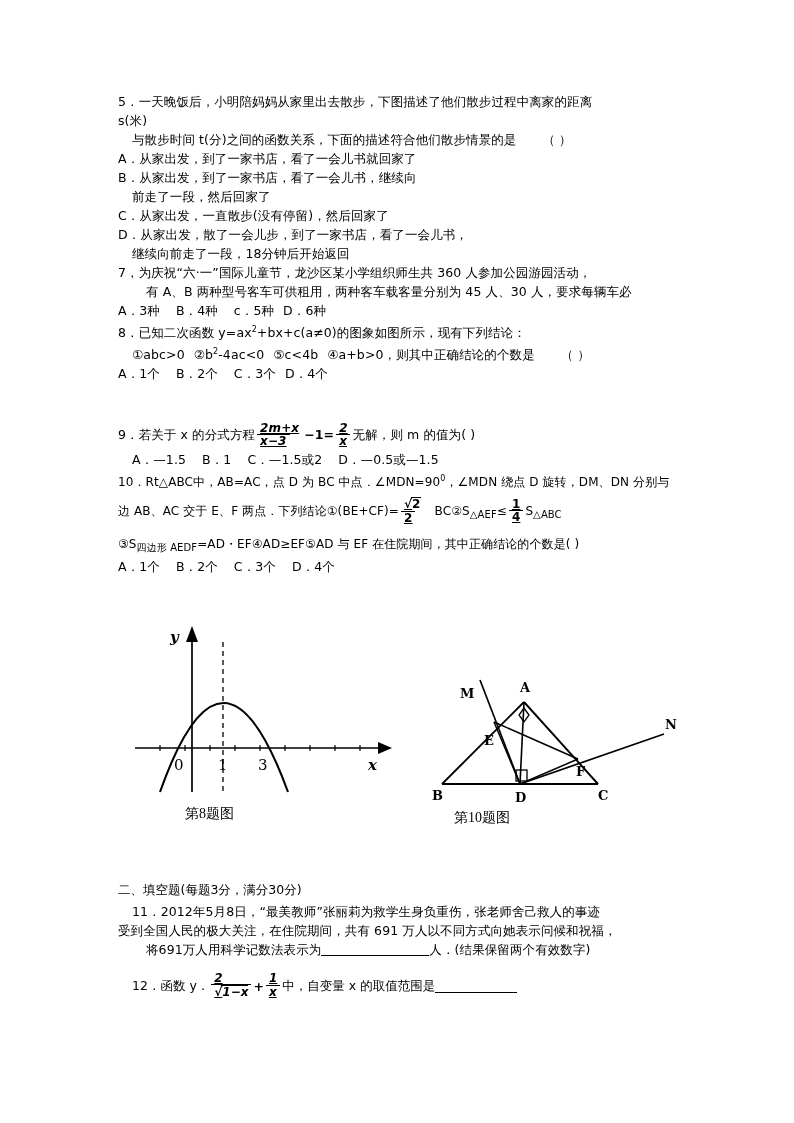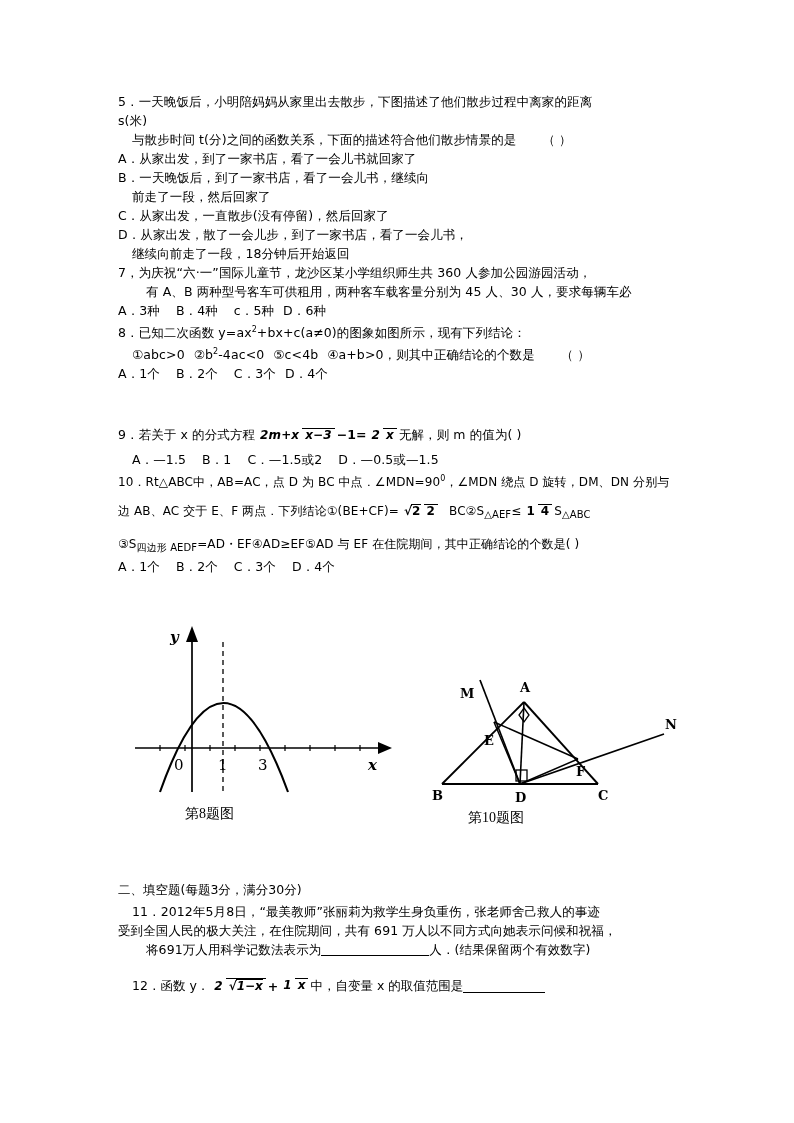--- a/index.html
+++ b/index.html
@@ -42,29 +42,30 @@
   .sp-wide { display: inline-block; width: 26px; }
   .sp-mid  { display: inline-block; width: 16px; }
   .sp-nar  { display: inline-block; width: 9px; }
 
   sup.exp { font-size: 8px; vertical-align: super; }
   sub.sb  { font-size: 10px; vertical-align: sub; }
 
   
   .frac {
     display: inline-flex;
-    flex-direction: row;
-    align-items: flex-end;
+    flex-direction: column;
+    align-items: flex-start;
     vertical-align: middle;
     margin: 0 2px;
     font-weight: bold;
     font-style: italic;
     line-height: 1.04;
     position: relative;
     top: -1px;
+    text-decoration: underline;
   }
   .frac .num {
     font-size: 12px;
     padding: 0 3px;
   }
   .frac .den {
     font-size: 12px;
     padding: 0 3px;
     border-top: 1.6px solid #000;
   }
@@ -99,21 +100,21 @@
   }
   .fig-parabola { left: 12px; top: 0; width: 265px; height: 235px; }
   .fig-triangle { left: 310px; top: 52px; width: 270px; height: 185px; }
   .fig-caption {
     position: absolute;
     font-size: 14px;
     font-family: Liberation Serif, serif;
     white-space: nowrap;
   }
   .cap-8  { left: 55px; top: 185px; }
-  .cap-10 { left: 40px; top: 137px; }
+  .cap-10 { left: 26px; top: 137px; }
 
   .section-head {
     font-size: 12.5px;
     line-height: 19px;
     white-space: nowrap;
   }
   .bottom {
     position: absolute;
     left: 118px;
     top: 880px;
@@ -133,21 +134,21 @@
 <div class="page">
 
   <div class="content">
 
     <div class="line">5．一天晚饭后，小明陪妈妈从家里出去散步，下图描述了他们散步过程中离家的距离</div>
     <div class="line">s(米)</div>
     <div class="line ind1">
       <span>与散步时间 t(分)之间的函数关系，下面的描述符合他们散步情景的是</span><span class="sp-wide"></span><span>（    ）</span>
     </div>
     <div class="line">A．从家出发，到了一家书店，看了一会儿书就回家了</div>
-    <div class="line">B．一天晚饭后，到了一家书店，看了一会儿书，继续向</div>
+    <div class="line">B．从家出发，到了一家书店，看了一会儿书，继续向</div>
     <div class="line ind1">前走了一段，然后回家了</div>
     <div class="line">C．从家出发，一直散步(没有停留)，然后回家了</div>
     <div class="line">D．从家出发，散了一会儿步，到了一家书店，看了一会儿书，</div>
     <div class="line ind1">继续向前走了一段，18分钟后开始返回</div>
 
     <div class="line">7，为庆祝“六·一”国际儿童节，龙沙区某小学组织师生共 360 人参加公园游园活动，</div>
     <div class="line ind2">有 A、B 两种型号客车可供租用，两种客车载客量分别为 45 人、30 人，要求每辆车必</div>
     <div class="line">
       <span>A．3种</span><span class="sp-mid"></span><span>B．4种</span><span class="sp-mid"></span><span>c．5种</span><span class="sp-nar"></span><span>D．6种</span>
     </div>

